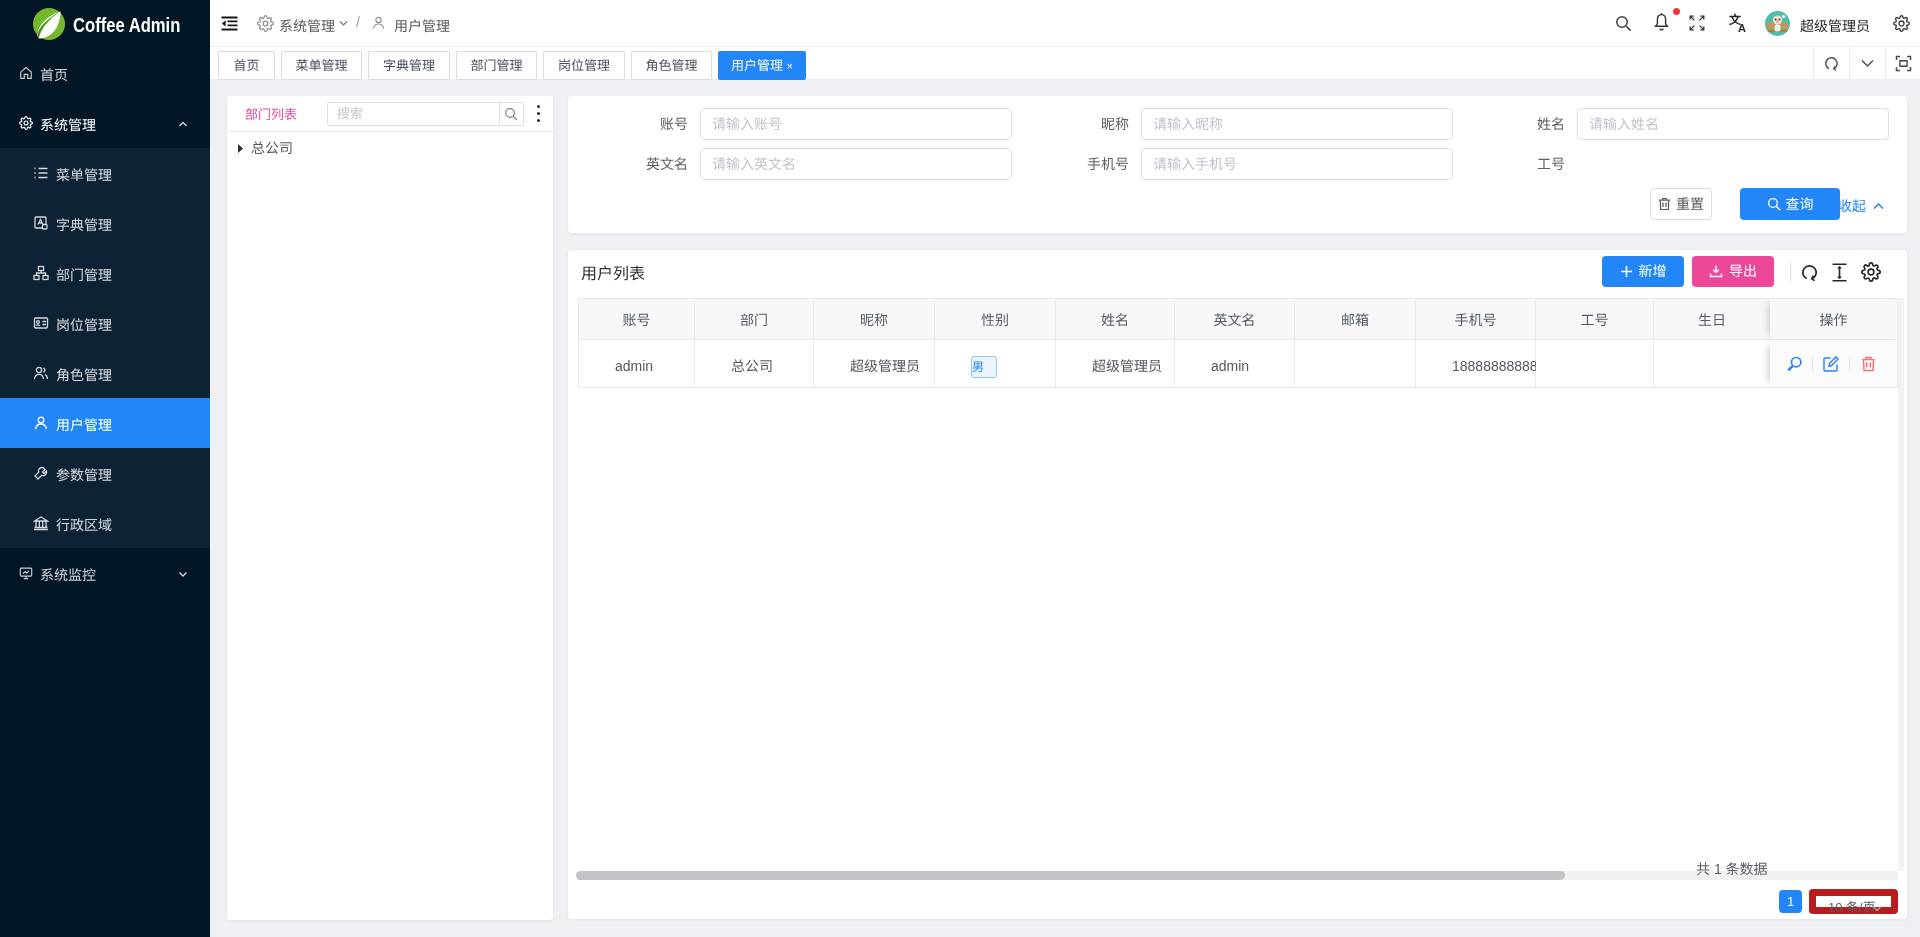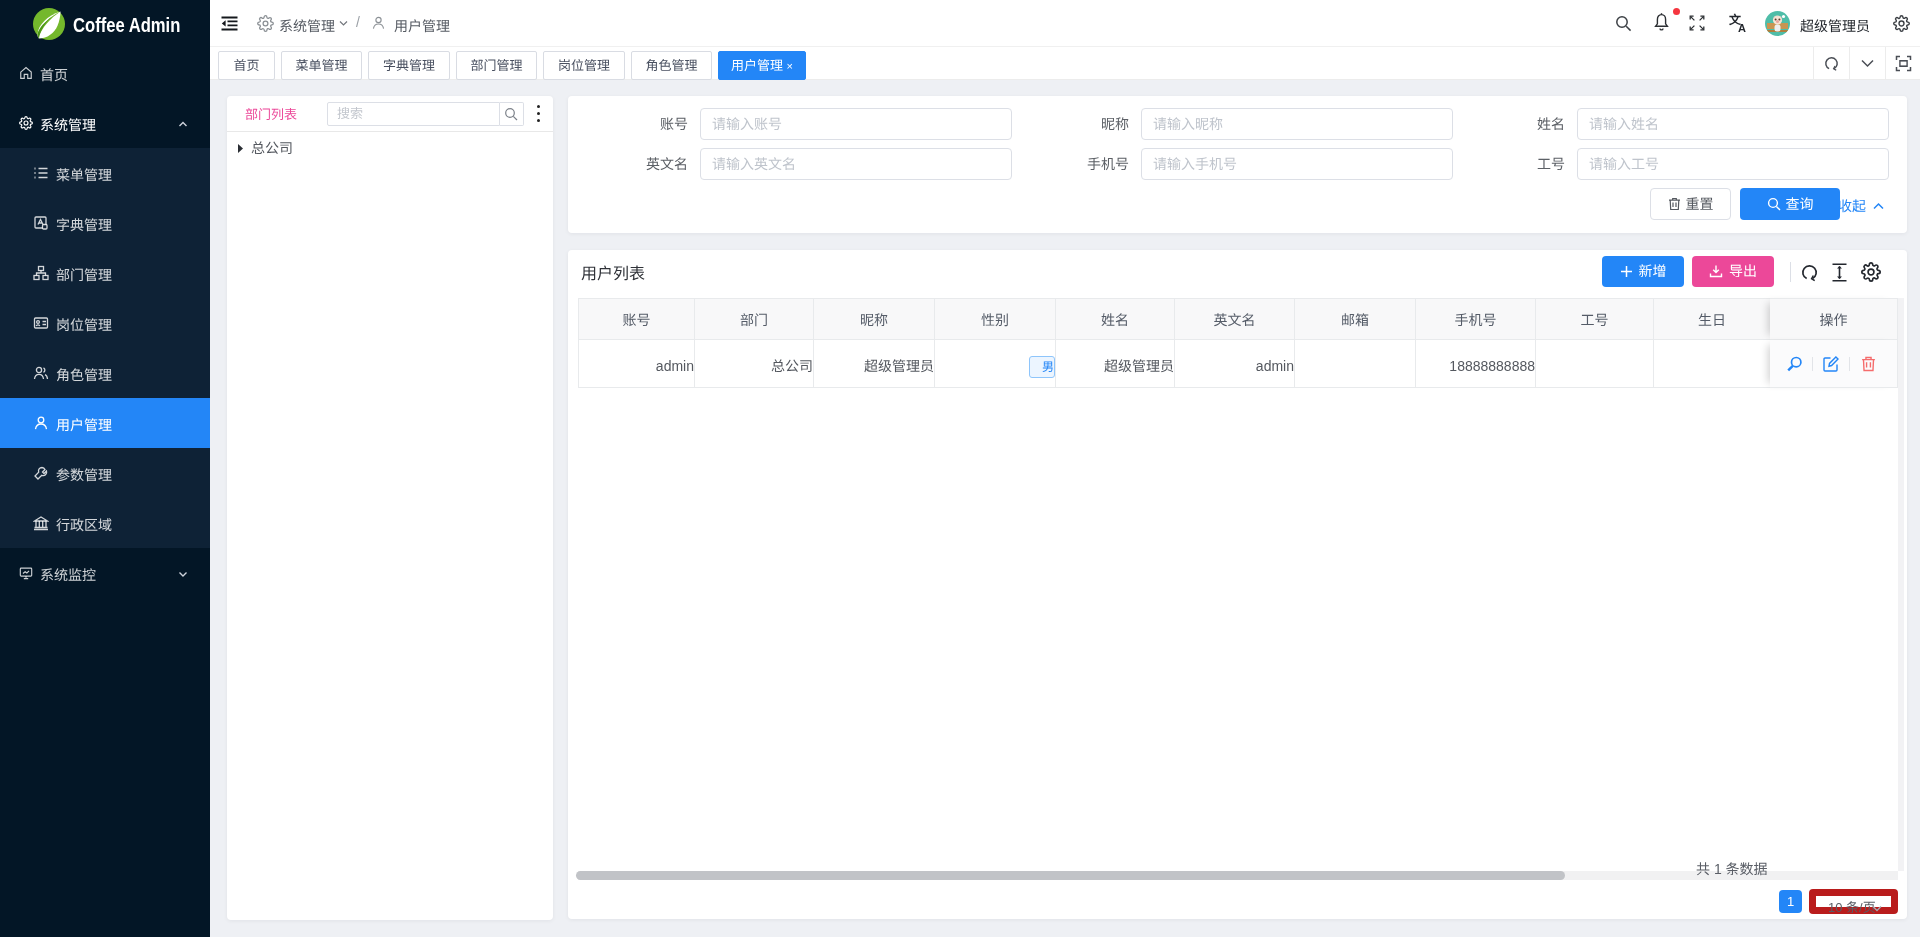--- a/index.html
+++ b/index.html
@@ -30,21 +30,21 @@
 .card { position:absolute; background:#fff; border-radius:4px; box-shadow:0 1px 4px rgba(0,21,41,.06); }
 #deptcard { left:227px; top:96px; width:326px; height:824px; }
 #searchcard { left:568px; top:96px; width:1339px; height:137px; }
 #listcard { left:568px; top:250px; width:1339px; height:669px; }
 
 .flabel { position:absolute; font-size:14px; color:#5c6066; text-align:right; width:70px; line-height:32px; }
 .finput { position:absolute; width:312px; height:32px; border:1px solid #dcdfe6; border-radius:4px; background:#fff; font-size:14px; color:#bfc4cc; line-height:30px; padding-left:11px; }
 .btn { position:absolute; height:32px; border-radius:4px; font-size:14px; text-align:center; }
 
 .th { position:absolute; background:#f8f8f9; border-bottom:1px solid #e8eaec; border-right:1px solid #e8eaec; font-size:14px; color:#555c68; text-align:center; line-height:42px; height:42px; top:48px; }
-.td { position:absolute; background:#fff; border-bottom:1px solid #e8eaec; border-right:1px solid #e8eaec; font-size:14px; color:#54585f; text-align:right; line-height:52px; height:48px; top:90px; }
+.td { position:absolute; background:#fff; border-bottom:1px solid #e8eaec; border-right:1px solid #e8eaec; font-size:14px; color:#54585f; text-align:left; line-height:52px; height:48px; top:90px;padding-left:36px; }
 </style>
 </head>
 <body>
 <div id="header">
   <svg class="abs" style="left:11px;top:16px" width="17" height="15" viewBox="0 0 17 15" fill="none" stroke="#15181d" stroke-width="1.9">
       <path d="M0.5 1.5h16M0.5 13.5h16M6.5 5.4h10M6.5 9.4h10"></path>
       <path d="M4.6 4.2 v6.4 L0.8 7.4 Z" fill="#15181d" stroke="none"></path>
     </svg>
   <svg class="abs" style="left:47px;top:15px" width="17" height="17" viewBox="0 0 24 24" fill="none" stroke="#8b9095" stroke-width="1.8">
       <circle cx="12" cy="12" r="3.4"></circle>
@@ -251,22 +251,21 @@
   <div class="finput" style="left:132px;top:12px">请输入账号</div>
   <span class="flabel" style="left:491px;top:12px">昵称</span>
   <div class="finput" style="left:573px;top:12px">请输入昵称</div>
   <span class="flabel" style="left:927px;top:12px">姓名</span>
   <div class="finput" style="left:1009px;top:12px">请输入姓名</div>
   <span class="flabel" style="left:50px;top:52px">英文名</span>
   <div class="finput" style="left:132px;top:52px">请输入英文名</div>
   <span class="flabel" style="left:491px;top:52px">手机号</span>
   <div class="finput" style="left:573px;top:52px">请输入手机号</div>
   <span class="flabel" style="left:927px;top:52px">工号</span>
-  <div class="finput" style="left:1009px;top:52px">请输入工号</div>
-  <div class="btn" style="left:1082px;top:92px;width:81px;border:1px solid #dcdfe6;background:#fff;color:#54585f;line-height:30px">
+  <div class="btn" style="left:1082px;top:92px;width:62px;border:1px solid #dcdfe6;background:#fff;color:#54585f;line-height:30px">
     <svg style="vertical-align:-2px;margin-right:5px" width="13" height="14" viewBox="0 0 13 14" fill="none" stroke="#54585f" stroke-width="1.2">
         <path d="M1 3.2h11M4.7 3.2V1.5h3.6v1.7M2.2 3.2 l.5 9.3 h7.6 l.5-9.3M5 5.5v4.5M8 5.5v4.5"></path>
       </svg>重置</div>
   <div class="btn" style="left:1172px;top:92px;width:100px;background:#2386f7;color:#fff;line-height:32px">
     <svg style="vertical-align:-2px;margin-right:5px" width="14" height="14" viewBox="0 0 14 14" fill="none" stroke="#fff" stroke-width="1.4">
         <circle cx="6" cy="6" r="4.4"></circle>
         <path d="M9.4 9.4 L13 13"></path>
       </svg>查询</div>
   <span class="abs" style="left:1270px;top:99px;font-size:14px;color:#2386f7">收起
     <svg style="vertical-align:1px;margin-left:3px" width="11" height="8" viewBox="0 0 11 8" fill="none" stroke="#2386f7" stroke-width="1.5">

